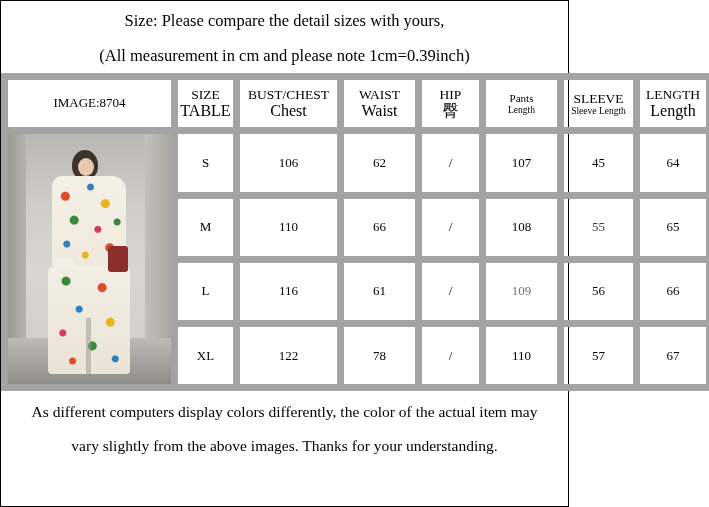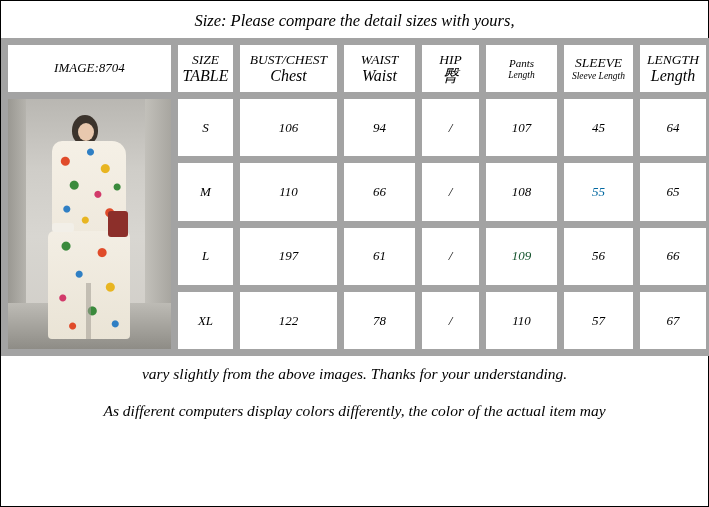--- a/index.html
+++ b/index.html
@@ -9,26 +9,25 @@
   }
   body {
     width: 709px;
     height: 507px;
     font-family: "Liberation Serif", serif;
     color: #000000;
     overflow: hidden;
   }
   .page {
     position: relative;
-    width: 709px;
+    width: 569px;
     height: 507px;
     box-sizing: border-box;
     border: 1px solid #000;
     background: #fff;
-    font-style: italic;
   }
   .header-note {
     text-align: center;
     font-size: 16.5px;
     line-height: 1.1;
     padding: 0 6px;
   }
   .header-note .line {
     display: block;
     padding: 9px 0 8px 0;
@@ -193,30 +192,31 @@
     text-align: center;
     font-size: 15.5px;
     line-height: 1.1;
     padding: 0 8px;
   }
   .footer .line {
     display: block;
     padding: 9px 0 8px 0;
   }
   .footer .line.f1 { padding-top: 12px; }
-  .muted-1 { color: #0369a1; }
-  .muted-2 { color: #14532d; }
+  .muted-1 { color: #404040; }
+  .muted-2 { color: #737373; }
 </style>
 </head>
 <body>
 
 <div class="page">
 
   <div class="header-note">
     <span class="line l1">Size: Please compare the detail sizes with yours,</span>
+    <span class="line">(All measurement in cm and please note 1cm=0.39inch)</span>
   </div>
 
   <table class="size-table">
     <colgroup>
       <col style="width:170px">
       <col style="width:62px">
       <col style="width:104px">
       <col style="width:78px">
       <col style="width:64px">
       <col style="width:78px">
@@ -269,57 +269,57 @@
             <div class="top"></div>
             <div class="pants"></div>
             <div class="gap"></div>
             <div class="cuff"></div>
             <div class="bag"></div>
           </div>
         </div>
       </td>
       <td class="size-col">S</td>
       <td>106</td>
-      <td>94</td>
+      <td>62</td>
       <td>/</td>
       <td>107</td>
       <td>45</td>
       <td>64</td>
     </tr>
 
     <tr class="data-row">
       <td class="size-col">M</td>
       <td>110</td>
       <td>66</td>
       <td>/</td>
       <td>108</td>
       <td class="muted-1">55</td>
       <td>65</td>
     </tr>
 
     <tr class="data-row">
       <td class="size-col">L</td>
-      <td>197</td>
+      <td>116</td>
       <td>61</td>
       <td>/</td>
       <td class="muted-2">109</td>
       <td>56</td>
       <td>66</td>
     </tr>
 
     <tr class="data-row">
       <td class="size-col">XL</td>
       <td>122</td>
       <td>78</td>
       <td>/</td>
       <td>110</td>
       <td>57</td>
       <td>67</td>
     </tr>
   </tbody>
     </table>
 
   <div class="footer">
+    <span class="line f1">As different computers display colors differently, the color of the actual item may</span>
     <span class="line">vary slightly from the above images. Thanks for your understanding.</span>
-    <span class="line f1">As different computers display colors differently, the color of the actual item may</span>
   </div>
 
 </div>
 
 </body></html>

